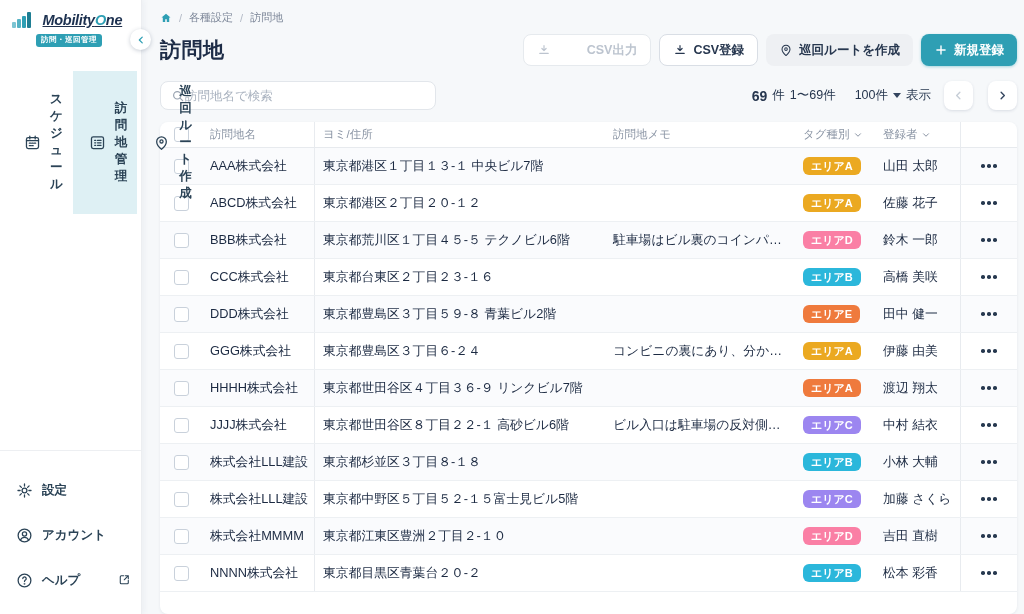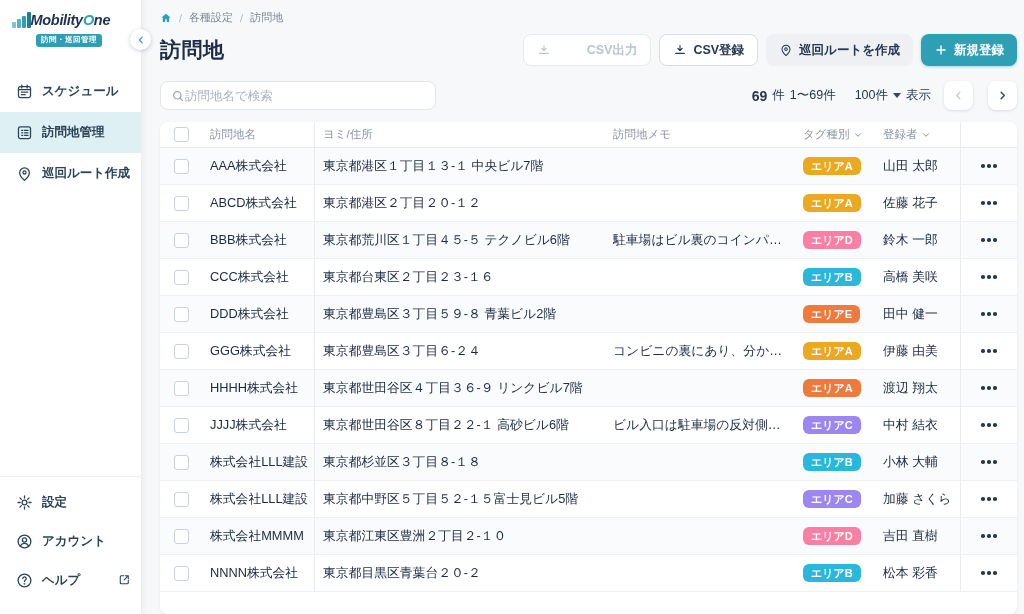--- a/index.html
+++ b/index.html
@@ -8,42 +8,42 @@
     font-family:"Liberation Sans","DejaVu Sans",sans-serif;
     background:#F6F8FA; color:#20304C; display:flex; position:relative;
   }
   
   .sidebar {
     width:142px; min-width:142px; background:#FFFFFF; height:614px;
     border-right:1px solid #ECEEF1; box-shadow:2px 0 6px rgba(40,60,90,.05);
     display:flex; flex-direction:column; padding:10px 0 14px; z-index:2;
   }
   .logo { padding:2px 10px 10px 12px; }
-  .logo-top { display:flex; align-items:flex-start; gap:0; }
+  .logo-top { display:flex; align-items:flex-start; gap:12px;text-decoration:underline; }
   .logo-bars { display:flex; align-items:flex-end; gap:1.5px; height:16px; }
   .logo-bars i { display:block; width:3.5px; border-radius:1px; background:#2E9FB4; }
   .logo-bars i:nth-child(1){height:6px;background:#7CC4D2;}
   .logo-bars i:nth-child(2){height:9px;background:#55B2C4;}
   .logo-bars i:nth-child(3){height:12px;background:#2E9FB4;}
   .logo-bars i:nth-child(4){height:16px;background:#1E7E93;}
   .brand { font-size:14.5px; font-weight:700; font-style:italic; color:#1D3150; letter-spacing:-0.3px; }
   .brand .one { color:#1D3150; }
   .brand .one-o { color:#2E9FB4; }
   .logo-sub {
     display:inline-block; margin:3px 0 0 24px; background:#2E9FB4; color:#fff;
     font-size:7.5px; font-weight:700; padding:1.5px 5px; border-radius:3px; letter-spacing:.5px;
   }
-  .nav { margin-top:14px; display:flex; flex-direction:column; }
+  .nav { margin-top:14px; display:flex; flex-direction:row;padding-left:8px; }
   .nav-item {
     display:flex; align-items:center; gap:9px; padding:12px 10px 12px 16px;
     font-size:12.5px; font-weight:700; color:#2B4356; cursor:pointer; position:relative;
   }
   .nav-item.active { background:#DEF0F4; }
   .nav-item svg { width:17px; height:17px; stroke:#2B4356; flex:none; }
-  .side-bottom { margin-top:auto; border-top:1px solid #EDEFF2; padding-top:6px; display:flex; flex-direction:column; }
+  .side-bottom { margin-top:auto; border-top:1px solid #EDEFF2; padding-top:20px; display:flex; flex-direction:column;gap:6px; }
   .side-bottom .nav-item { padding:11px 10px 11px 16px; }
   .ext-icon { margin-left:auto; }
   .ext-icon svg { width:13px; height:13px; stroke:#2B4356; }
   
   .collapse-btn {
     position:absolute; left:130px; top:29px; width:21px; height:21px; border-radius:50%;
     background:#fff; box-shadow:0 1px 4px rgba(40,60,90,.25); display:flex; align-items:center;
     justify-content:center; z-index:5; cursor:pointer; border:none;
   }
   .collapse-btn svg { width:10px; height:10px; stroke:#2E9FB4; }

